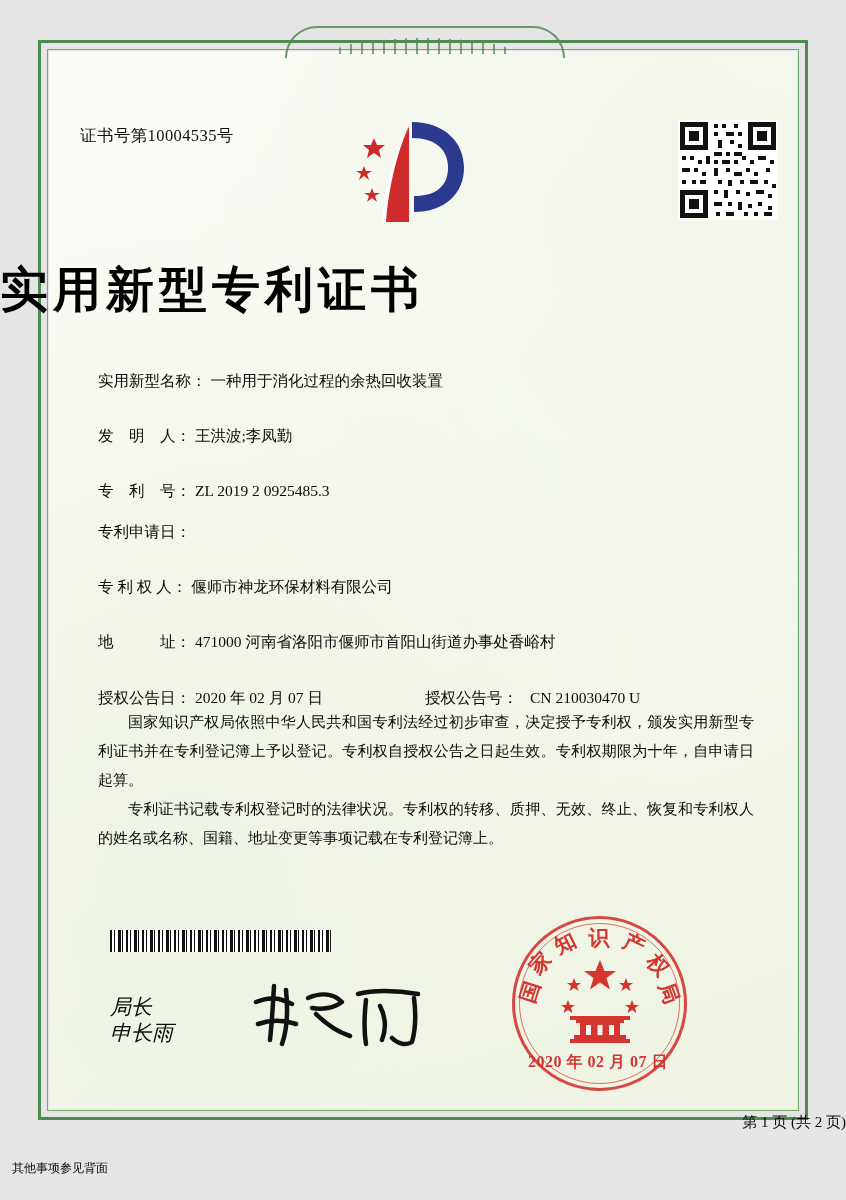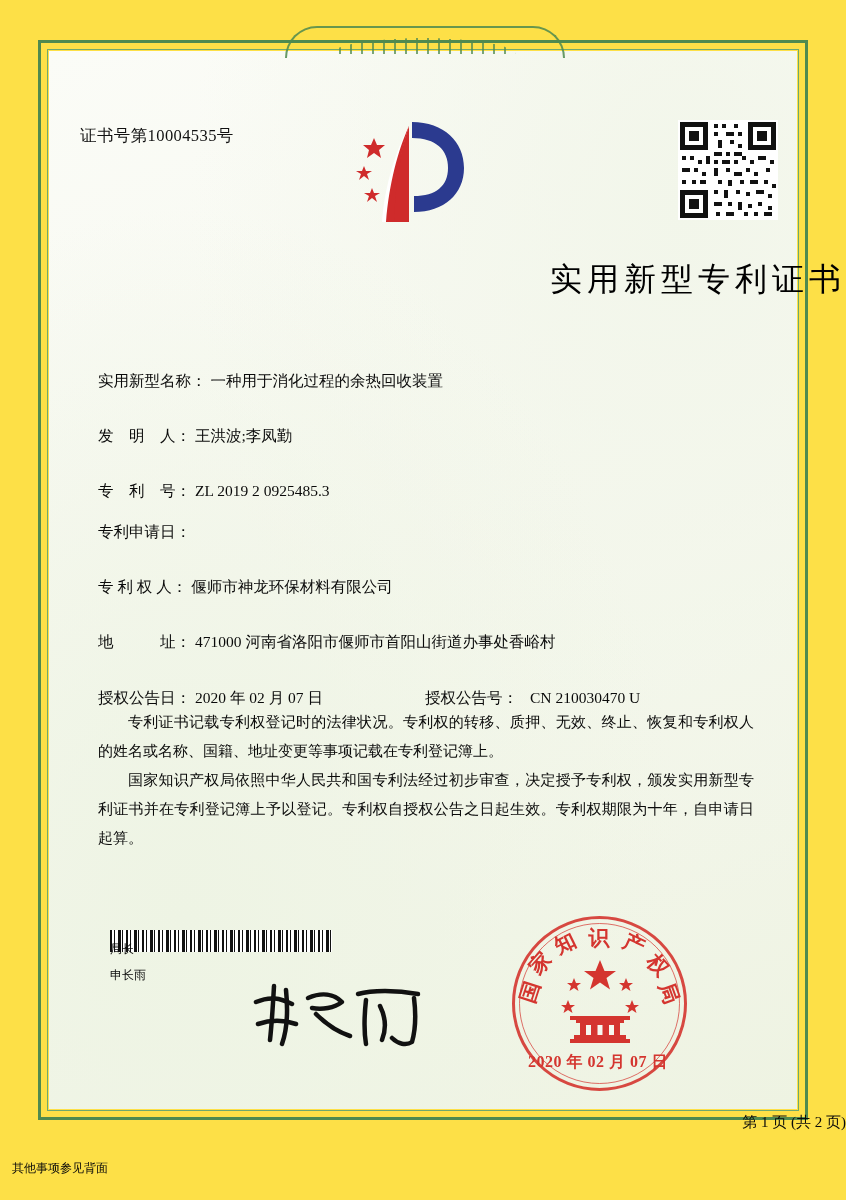--- a/index.html
+++ b/index.html
@@ -13,21 +13,21 @@
     font-family: "Liberation Serif", serif;
     position: relative;
     overflow: hidden;
   }
 
   .page {
     position: absolute;
     left: 0; top: 0;
     width: 846px;
     height: 1200px;
-    background: #fde047;
+    background: #e5e5e5;
   }
 
   
   .border-outer {
     position: absolute;
     left: 38px; top: 40px;
     width: 770px;
     height: 1080px;
     border: 3px solid #4f8a4f;
     box-sizing: border-box;
@@ -100,23 +100,23 @@
 
   .qr {
     position: absolute;
     right: 68px; top: 120px;
     width: 100px; height: 100px;
   }
 
   .title {
     position: absolute;
     left: 0; right: 0; top: 258px;
-    text-align: right;
-    font-size: 32px;
-    font-weight: normal;
+    text-align: left;
+    font-size: 48px;
+    font-weight: bold;
     letter-spacing: 5px;
     color: #000;
     font-family: "DejaVu Serif", "Liberation Serif", serif;
   }
 
   
   .fields {
     position: absolute;
     left: 98px; top: 358px;
     width: 660px;
@@ -172,24 +172,25 @@
     width: 222px; height: 22px;
     background:
       repeating-linear-gradient(90deg,
         #111 0 2px, #fff 2px 4px, #111 4px 5px, #fff 5px 8px,
         #111 8px 11px, #fff 11px 12px, #111 12px 13px, #fff 13px 16px);
   }
 
   
   .sig-label {
     position: absolute;
-    left: 110px; top: 936px;
-    font-size: 12px;
+    left: 110px; top: 994px;
+    font-size: 21px;
     line-height: 26px;
     color: #0a0a0a;
+    font-style: italic;
   }
   .signature {
     position: absolute;
     left: 246px; top: 980px;
     width: 200px; height: 70px;
   }
 
   
   .seal {
     position: absolute;
@@ -387,22 +388,22 @@
     </div>
     <div class="row pair">
       <span class="lbl">授权公告日：</span>
       <span class="val">2020 年 02 月 07 日</span>
       <span class="lbl2">授权公告号：</span>
       <span class="val2">CN 210030470 U</span>
     </div>
   </div>
 
   <div class="body-text">
+    <p>国家知识产权局依照中华人民共和国专利法经过初步审查，决定授予专利权，颁发实用新型专利证书并在专利登记簿上予以登记。专利权自授权公告之日起生效。专利权期限为十年，自申请日起算。</p>
     <p>专利证书记载专利权登记时的法律状况。专利权的转移、质押、无效、终止、恢复和专利权人的姓名或名称、国籍、地址变更等事项记载在专利登记簿上。</p>
-    <p>国家知识产权局依照中华人民共和国专利法经过初步审查，决定授予专利权，颁发实用新型专利证书并在专利登记簿上予以登记。专利权自授权公告之日起生效。专利权期限为十年，自申请日起算。</p>
   </div>
 
   <div class="barcode"></div>
 
   <div class="sig-label">
     <div>局长</div>
     <div>申长雨</div>
   </div>
   <div class="signature">
     <svg viewBox="0 0 200 70" width="200" height="70">

